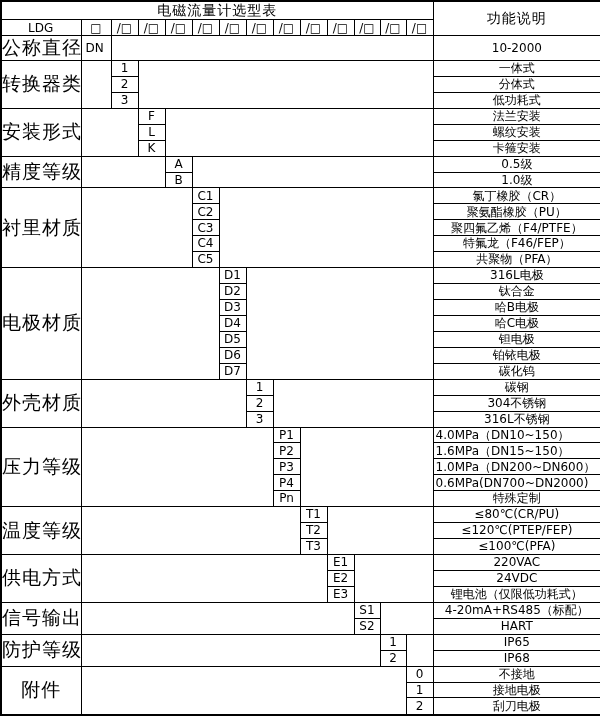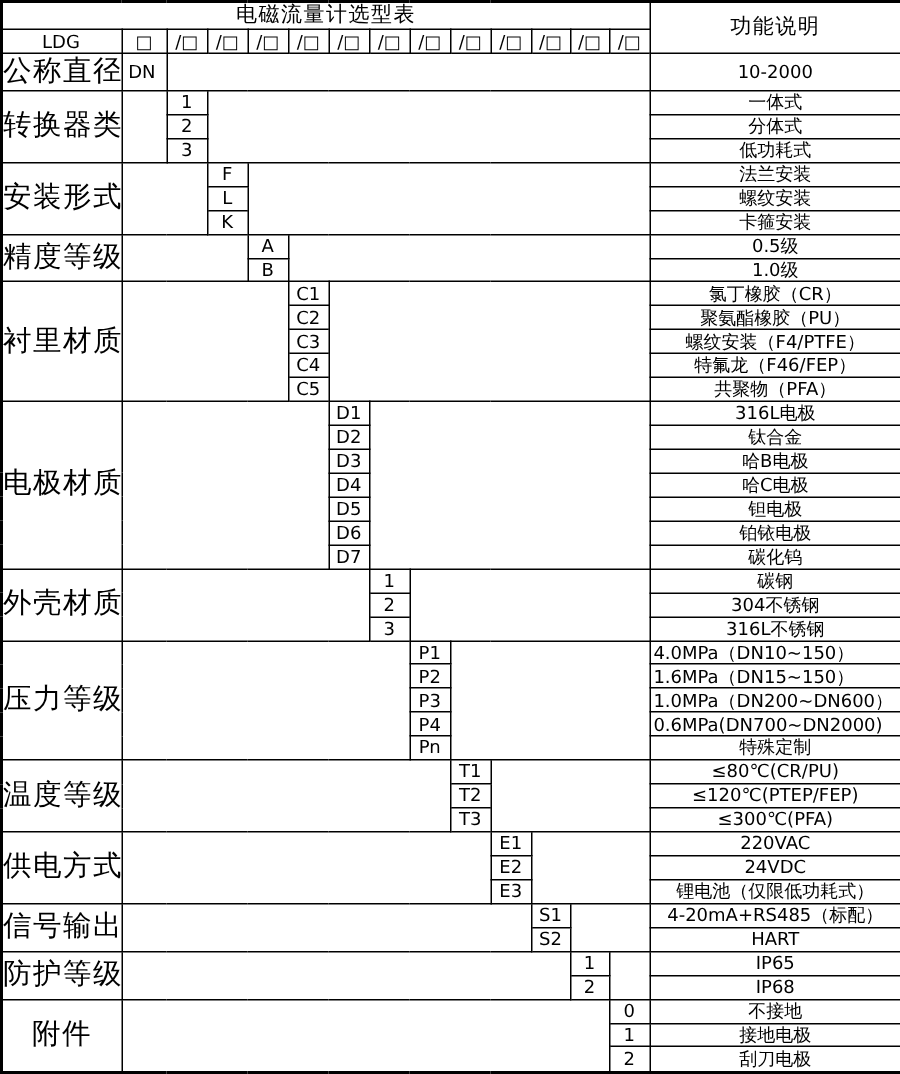--- a/index.html
+++ b/index.html
@@ -122,21 +122,21 @@
           <td class="code">C1</td>
           <td colspan="8" rowspan="5"></td>
           <td class="fn">氯丁橡胶（CR）</td>
         </tr>
         <tr>
           <td class="code">C2</td>
           <td class="fn">聚氨酯橡胶（PU）</td>
         </tr>
         <tr>
           <td class="code">C3</td>
-          <td class="fn">螺纹安装（F4/PTFE）</td>
+          <td class="fn">聚四氟乙烯（F4/PTFE）</td>
         </tr>
         <tr>
           <td class="code">C4</td>
           <td class="fn">特氟龙（F46/FEP）</td>
         </tr>
         <tr>
           <td class="code">C5</td>
           <td class="fn">共聚物（PFA）</td>
         </tr>
         <tr>
@@ -214,21 +214,21 @@
           <td class="code">T1</td>
           <td colspan="4" rowspan="3"></td>
           <td class="fn">≤80℃(CR/PU)</td>
         </tr>
         <tr>
           <td class="code">T2</td>
           <td class="fn">≤120℃(PTEP/FEP)</td>
         </tr>
         <tr>
           <td class="code">T3</td>
-          <td class="fn">≤300℃(PFA)</td>
+          <td class="fn">≤100℃(PFA)</td>
         </tr>
         <tr>
           <td class="cat" rowspan="3">供电方式</td>
           <td colspan="9" rowspan="3"></td>
           <td class="code">E1</td>
           <td colspan="3" rowspan="3"></td>
           <td class="fn">220VAC</td>
         </tr>
         <tr>
           <td class="code">E2</td>

